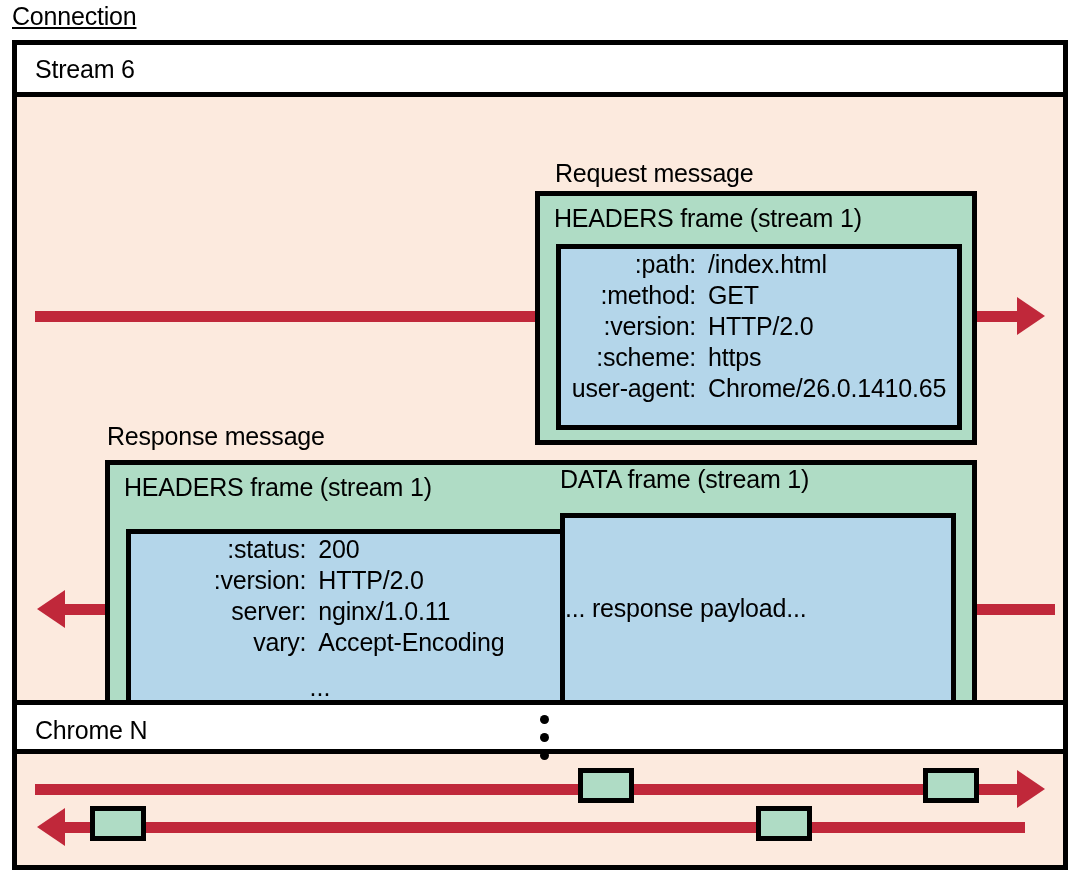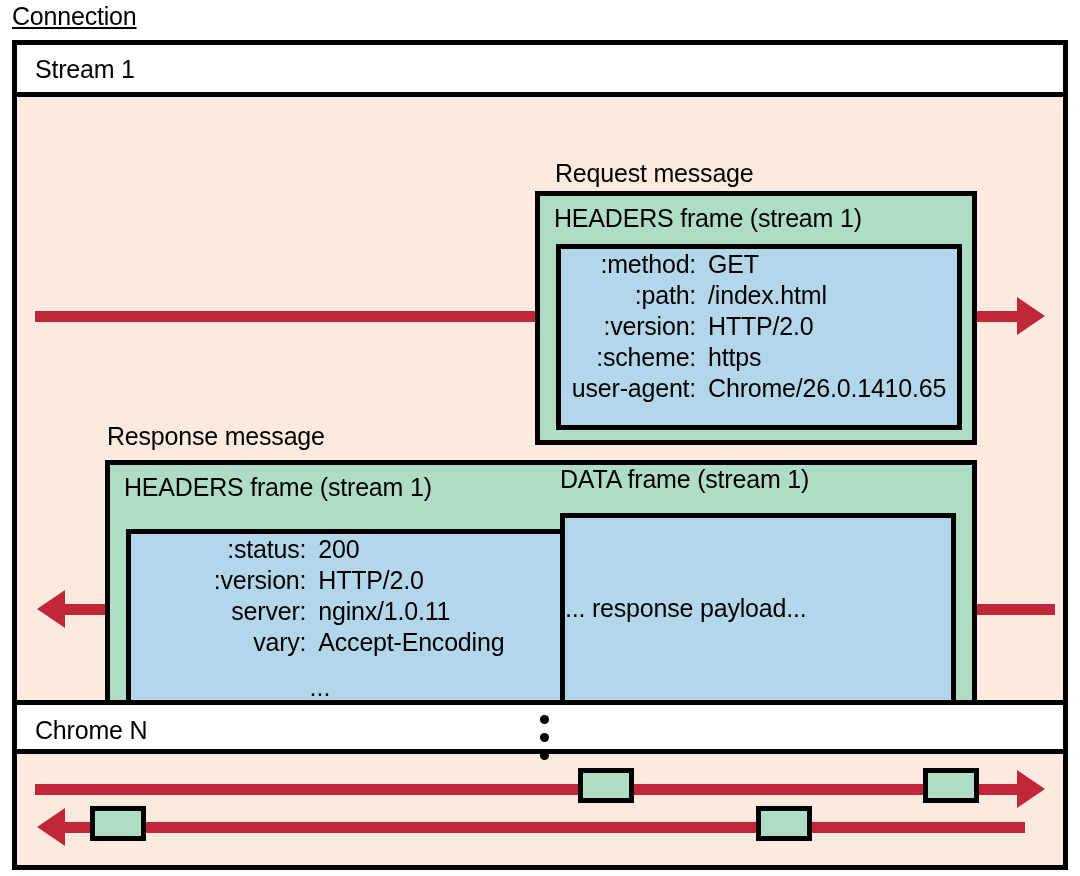--- a/index.html
+++ b/index.html
@@ -141,45 +141,45 @@
 </head>
 <body>
 
 <div id="canvas">
 
   <div class="abs label-connection">Connection</div>
 
   <div class="abs conn-outer">
 
     <div class="abs stream-band" style="top:0; height:52px;">
-      <div class="abs stream-title" style="left:18px; top:10px;">Stream 1</div>
+      <div class="abs stream-title" style="left:18px; top:10px;">Stream 6</div>
     </div>
 
     <div class="abs" style="left:0; top:52px; width:100%; height:603px;">
 
       <div class="abs arrow-line" style="left:18px; top:214px; width:990px;"></div>
       <div class="abs arrow-head arrow-head-right" style="left:1000px; top:200px;"></div>
 
       <div class="abs arrow-line" style="left:48px; top:507px; width:990px;"></div>
       <div class="abs arrow-head arrow-head-left" style="left:20px; top:493px;"></div>
 
       <div class="abs msg-label" style="left:538px; top:62px;">Request message</div>
 
       <div class="abs frame-green" style="left:518px; top:94px; width:442px; height:254px;">
         <div class="abs frame-title" style="left:14px; top:8px;">HEADERS frame (stream 1)</div>
 
         <div class="abs box-blue" style="left:16px; top:48px; width:406px; height:186px;">
           <div class="kv" style="padding-top:9px;">
             <div class="kv-row">
+              <div class="kv-key">:path:</div>
+              <div class="kv-val">/index.html</div>
+            </div>
+            <div class="kv-row">
               <div class="kv-key">:method:</div>
               <div class="kv-val">GET</div>
-            </div>
-            <div class="kv-row">
-              <div class="kv-key">:path:</div>
-              <div class="kv-val">/index.html</div>
             </div>
             <div class="kv-row">
               <div class="kv-key">:version:</div>
               <div class="kv-val">HTTP/2.0</div>
             </div>
             <div class="kv-row">
               <div class="kv-key">:scheme:</div>
               <div class="kv-val">https</div>
             </div>
             <div class="kv-row">

